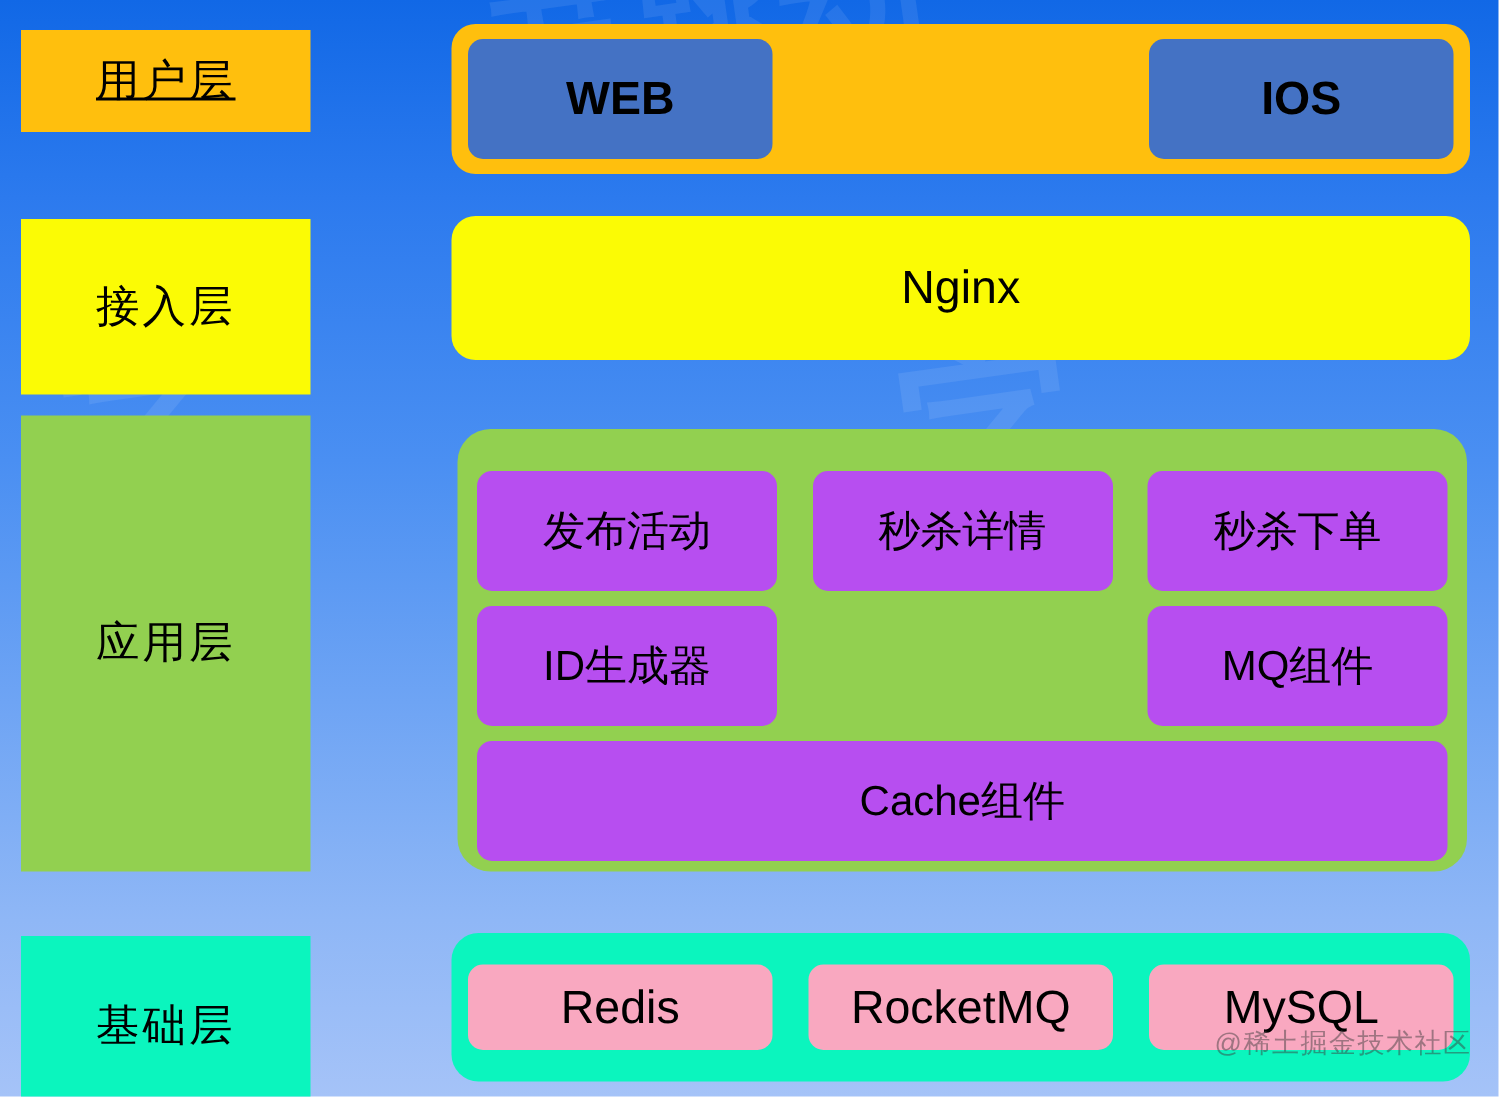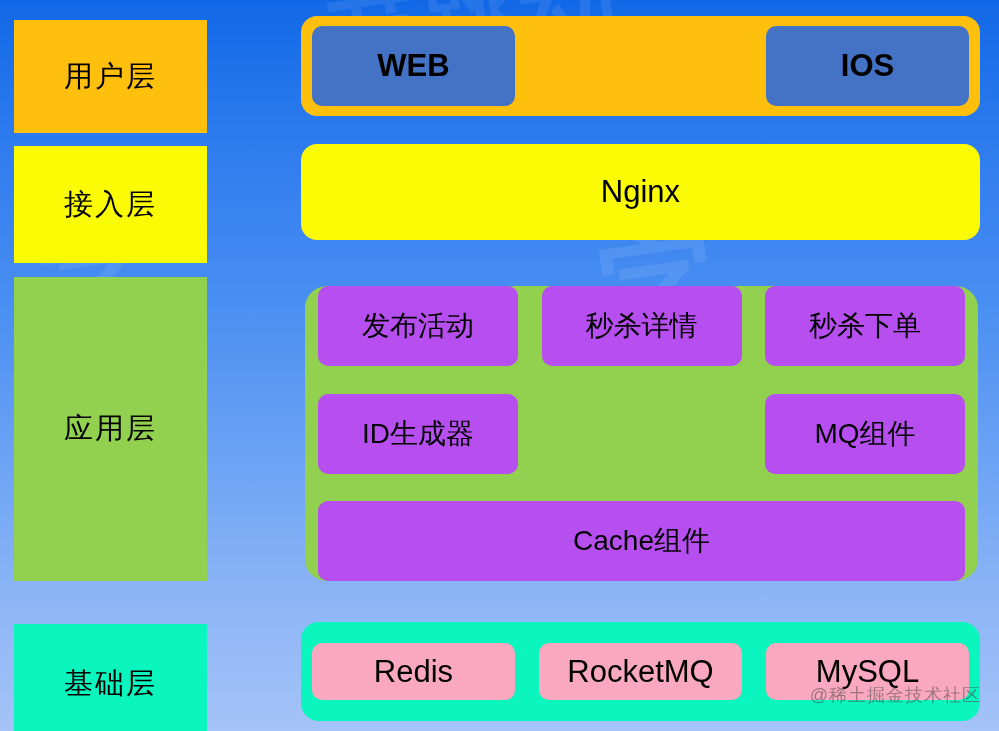--- a/index.html
+++ b/index.html
@@ -80,22 +80,23 @@
     display: flex;
     align-items: center;
     justify-content: center;
     color: #000000;
     text-align: center;
   }
 
   
   #label-user {
     top: 20px;
-    height: 113px;
+    height: 68px;
     background: #FFBF0D;
+    text-decoration: underline;
   }
   #group-user {
     left: 301px;
     top: 16px;
     width: 679px;
     height: 100px;
     background: #FFBF0D;
     border-radius: 16px;
     padding: 10px 11px;
   }
@@ -136,21 +137,21 @@
     height: 304px;
     background: #92D050;
   }
   #group-app {
     left: 305px;
     top: 286px;
     width: 673px;
     height: 295px;
     background: #92D050;
     border-radius: 22px;
-    padding: 0 13px;
+    padding: 28px 13px;
     gap: 10px;
   }
   #group-app .app-row {
     display: flex;
     flex-direction: row;
     justify-content: space-between;
     height: 80px;
   }
   #group-app .chip {
     background: #B74EF0;

